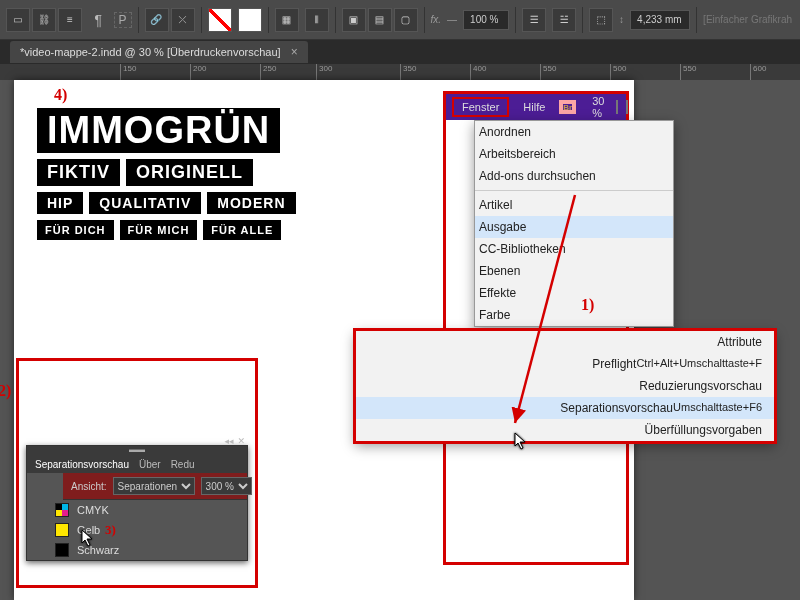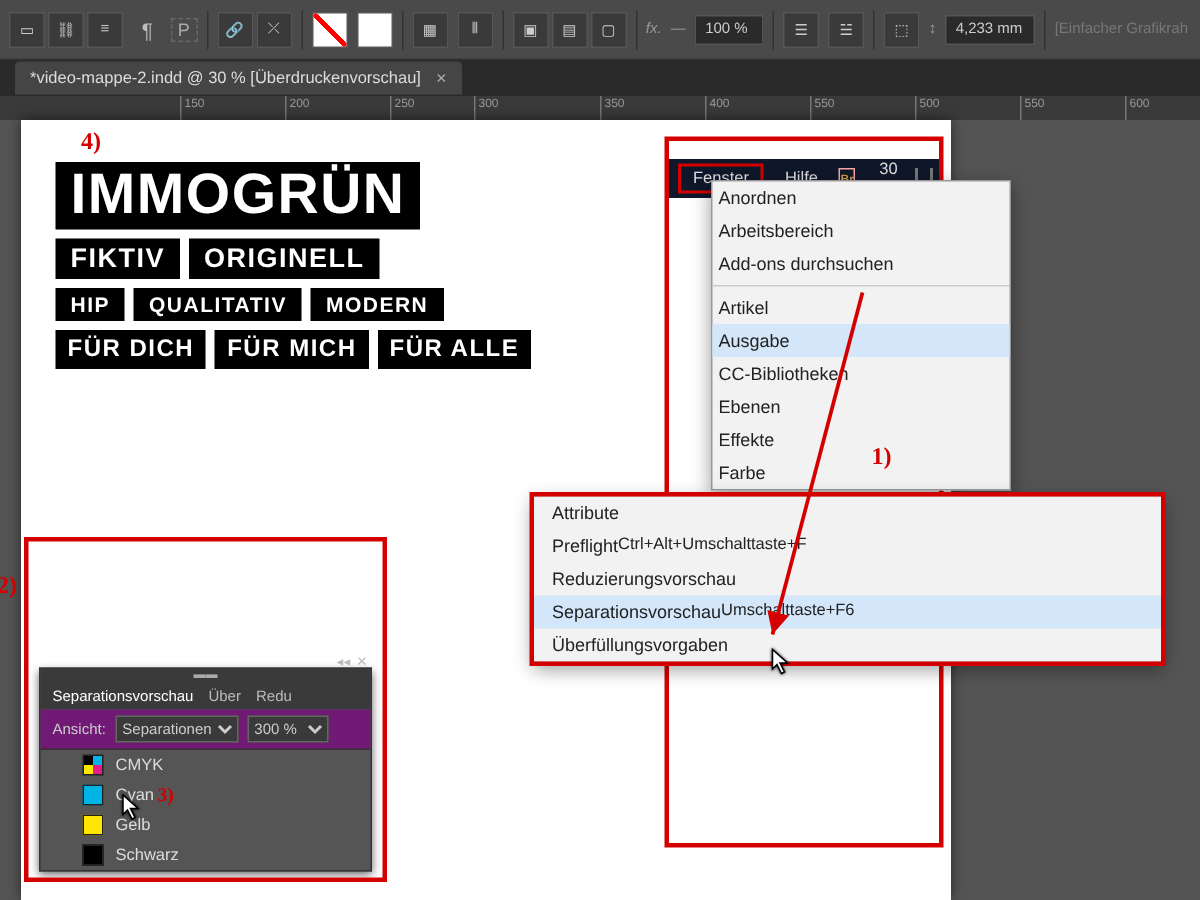--- a/index.html
+++ b/index.html
@@ -26,54 +26,54 @@
   .canvas-wrap{position:absolute;top:80px;left:0;right:0;bottom:0;background:#545454;}
   .page { position:absolute; top:0; left:14px; width:620px; height:520px; background:#fff; box-shadow:0 0 8px #0008;}
 
   
   .brand-block{position:absolute; top:28px; left:10px;padding-left:13px;}
   .brand-row{display:flex;gap:6px;margin-bottom:6px;}
   .chip{background:#000;color:#fff;font-weight:700;padding:2px 10px;display:flex;align-items:center;letter-spacing:1px;}
   .chip.big{font-size:38px;padding:1px 10px;}
   .chip.md{font-size:18px;padding:3px 10px;}
   .chip.sm{font-size:14px;padding:3px 10px;}
-  .chip.xs{font-size:16px;padding:4px 8px;}
+  .chip.xs{font-size:11px;padding:4px 8px;}
 
   
   .anno{position:absolute;color:#d40000;font-weight:700;font-size:16px;font-family:Georgia,serif;}
   .redbox{position:absolute;border:3px solid #d40000;pointer-events:none;}
 
   
   .sep-panel{position:absolute;top:365px;left:26px;width:222px;background:#555;border:1px solid #333;box-shadow:0 2px 6px #0009;}
   .sep-panel .hdr{background:#3a3a3a;color:#bbb;font-size:10px;display:flex;gap:10px;padding:3px 8px;}
   .sep-panel .hdr span.active{color:#fff;}
-  .sep-panel .controls{background:#701a75;font-size:10px;color:#ccc;padding:4px 8px;display:flex;align-items:center;gap:6px;border-bottom:1px solid #333;}
+  .sep-panel .controls{background:#7f1d1d;font-size:10px;color:#ccc;padding:4px 8px;display:flex;align-items:center;gap:6px;border-bottom:1px solid #333;margin-left:36px;}
   .sep-panel select{background:#3a3a3a;color:#ccc;border:1px solid #666;font-size:10px;height:18px;}
   .sep-panel .row{display:flex;align-items:center;gap:8px;padding:3px 10px 3px 28px;color:#ddd;font-size:11px;cursor:pointer;position:relative;}
   .sw{width:14px;height:14px;border:1px solid #222;}
   .sep-panel .grip{background:#3a3a3a;text-align:center;color:#aaa;font-size:8px;height:10px;line-height:8px;}
   .sep-panel .corner{position:absolute;top:-10px;right:2px;color:#bbb;font-size:9px;display:flex;gap:4px;}
 
   
-  .menu-strip{position:absolute;top:12px;left:0;right:0;background:#0f172a;height:26px;display:flex;align-items:center;gap:4px;padding:0 6px;color:#ddd;font-size:11px;}
+  .menu-strip{position:absolute;top:0;left:0;right:0;background:#4c1d95;height:26px;display:flex;align-items:center;gap:4px;padding:0 6px;color:#ddd;font-size:11px;}
   .menu-strip .mitem{padding:4px 10px;cursor:pointer;}
   .menu-strip .mitem.active{border:2px solid #d40000;padding:2px 8px;}
-  .menu-strip .br{width:18px;height:14px;border:1px solid #fca5a5;color:#c59a4a;font-size:8px;font-weight:700;display:flex;align-items:center;justify-content:center;}
+  .menu-strip .br{width:18px;height:14px;border:4px solid #fca5a5;color:#c59a4a;font-size:8px;font-weight:700;display:flex;align-items:center;justify-content:center;}
   .menu-strip .spacer{flex:1;}
   .menu-strip .zoom{font-size:11px;color:#ddd;margin:0 8px;}
   .menu-strip .view-icon{width:20px;height:14px;border:1px solid #777;background:#555;}
 
   
   .menu-drop{position:absolute;top:26px;left:28px;width:200px;background:#f2f2f2;border:1px solid #999;box-shadow:0 4px 12px #0006;font-size:12px;color:#222;}
   .menu-drop .mi{padding:4px 4px;cursor:pointer;}
   .menu-drop hr{border:none;border-top:1px solid #ccc;margin:3px 0;}
 
   
   .submenu{position:absolute;top:250px;left:355px;width:420px;background:#f2f2f2;border:1px solid #999;box-shadow:0 4px 12px #0006;font-size:12px;color:#222;}
-  .submenu .mi{padding:4px 12px;cursor:pointer;display:flex;justify-content:flex-start;}
+  .submenu .mi{padding:4px 12px;cursor:pointer;display:flex;justify-content:flex-end;}
   .submenu .mi.hl{background:#d3e6fa;}
   .shortcut{color:#222;font-size:11px;}
 
   
   .right-col{position:absolute;top:14px;left:432px;right:8px;height:460px;}
 
   
   .big-grun{position:absolute;left:500px;top:350px;font-size:60px;font-weight:200;color:#333;letter-spacing:-3px;transform:rotate(-90deg);transform-origin:left top;}
 
   
@@ -252,24 +252,20 @@
       <span>Ansicht:</span>
       <select><option>Separationen</option></select>
       <select style="width:54px;"><option>300 %</option></select>
     </div>
     <div id="sepRows">
         <div class="row">
           <div class="sw" style="background: conic-gradient(rgb(0, 181, 230) 0deg, rgb(0, 181, 230) 25%, rgb(230, 30, 140) 0deg, rgb(230, 30, 140) 50%, rgb(255, 230, 0) 0deg, rgb(255, 230, 0) 75%, rgb(0, 0, 0) 0deg);"></div>
           <span>CMYK</span>
         </div>
         <div class="row">
-          <div class="sw" style="background: rgb(0, 181, 230);"></div>
-          <span>Cyan</span>
-        </div>
-        <div class="row">
           <div class="sw" style="background: rgb(255, 230, 0);"></div>
           <span>Gelb</span>
         </div>
         <div class="row">
           <div class="sw" style="background: rgb(0, 0, 0);"></div>
           <span>Schwarz</span>
         </div>
       </div>
 
   </div>

